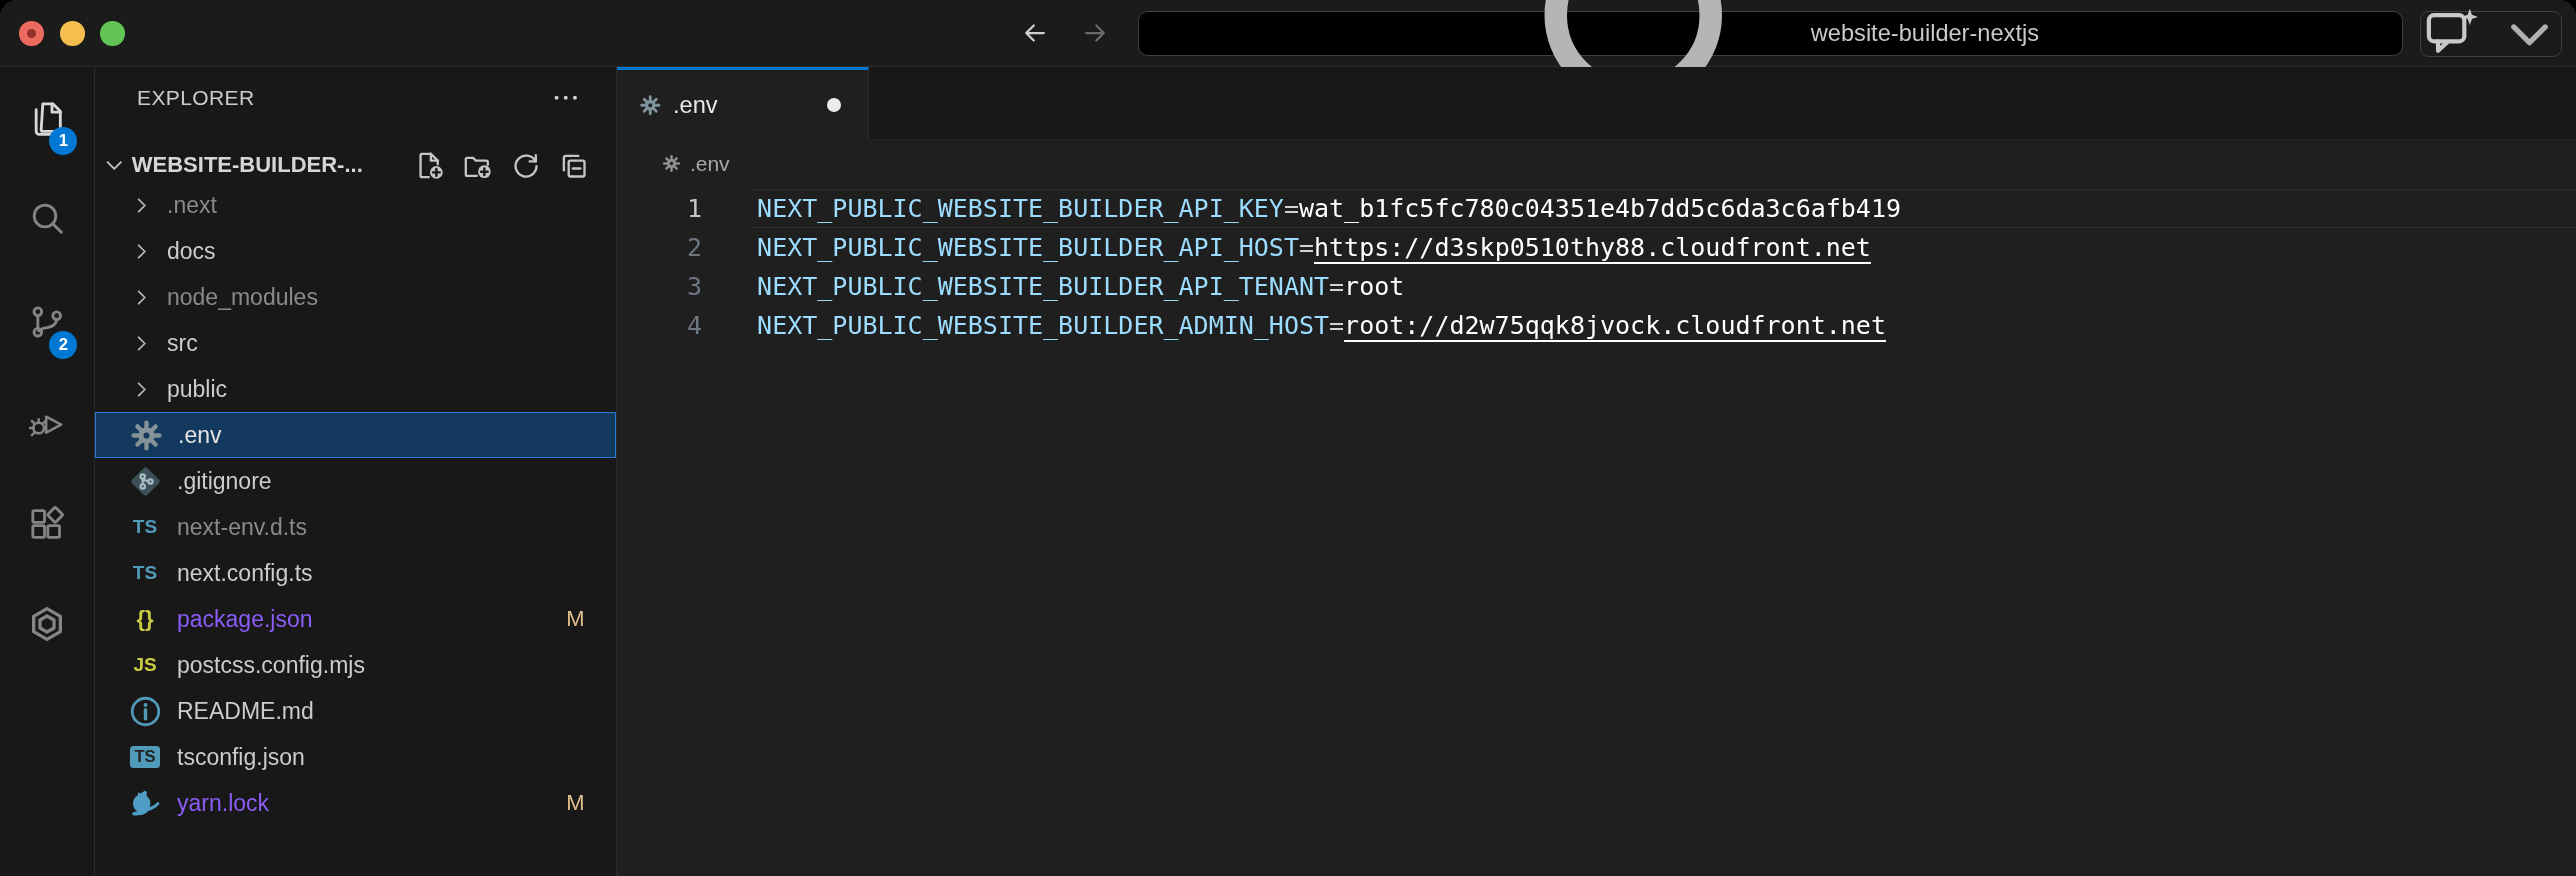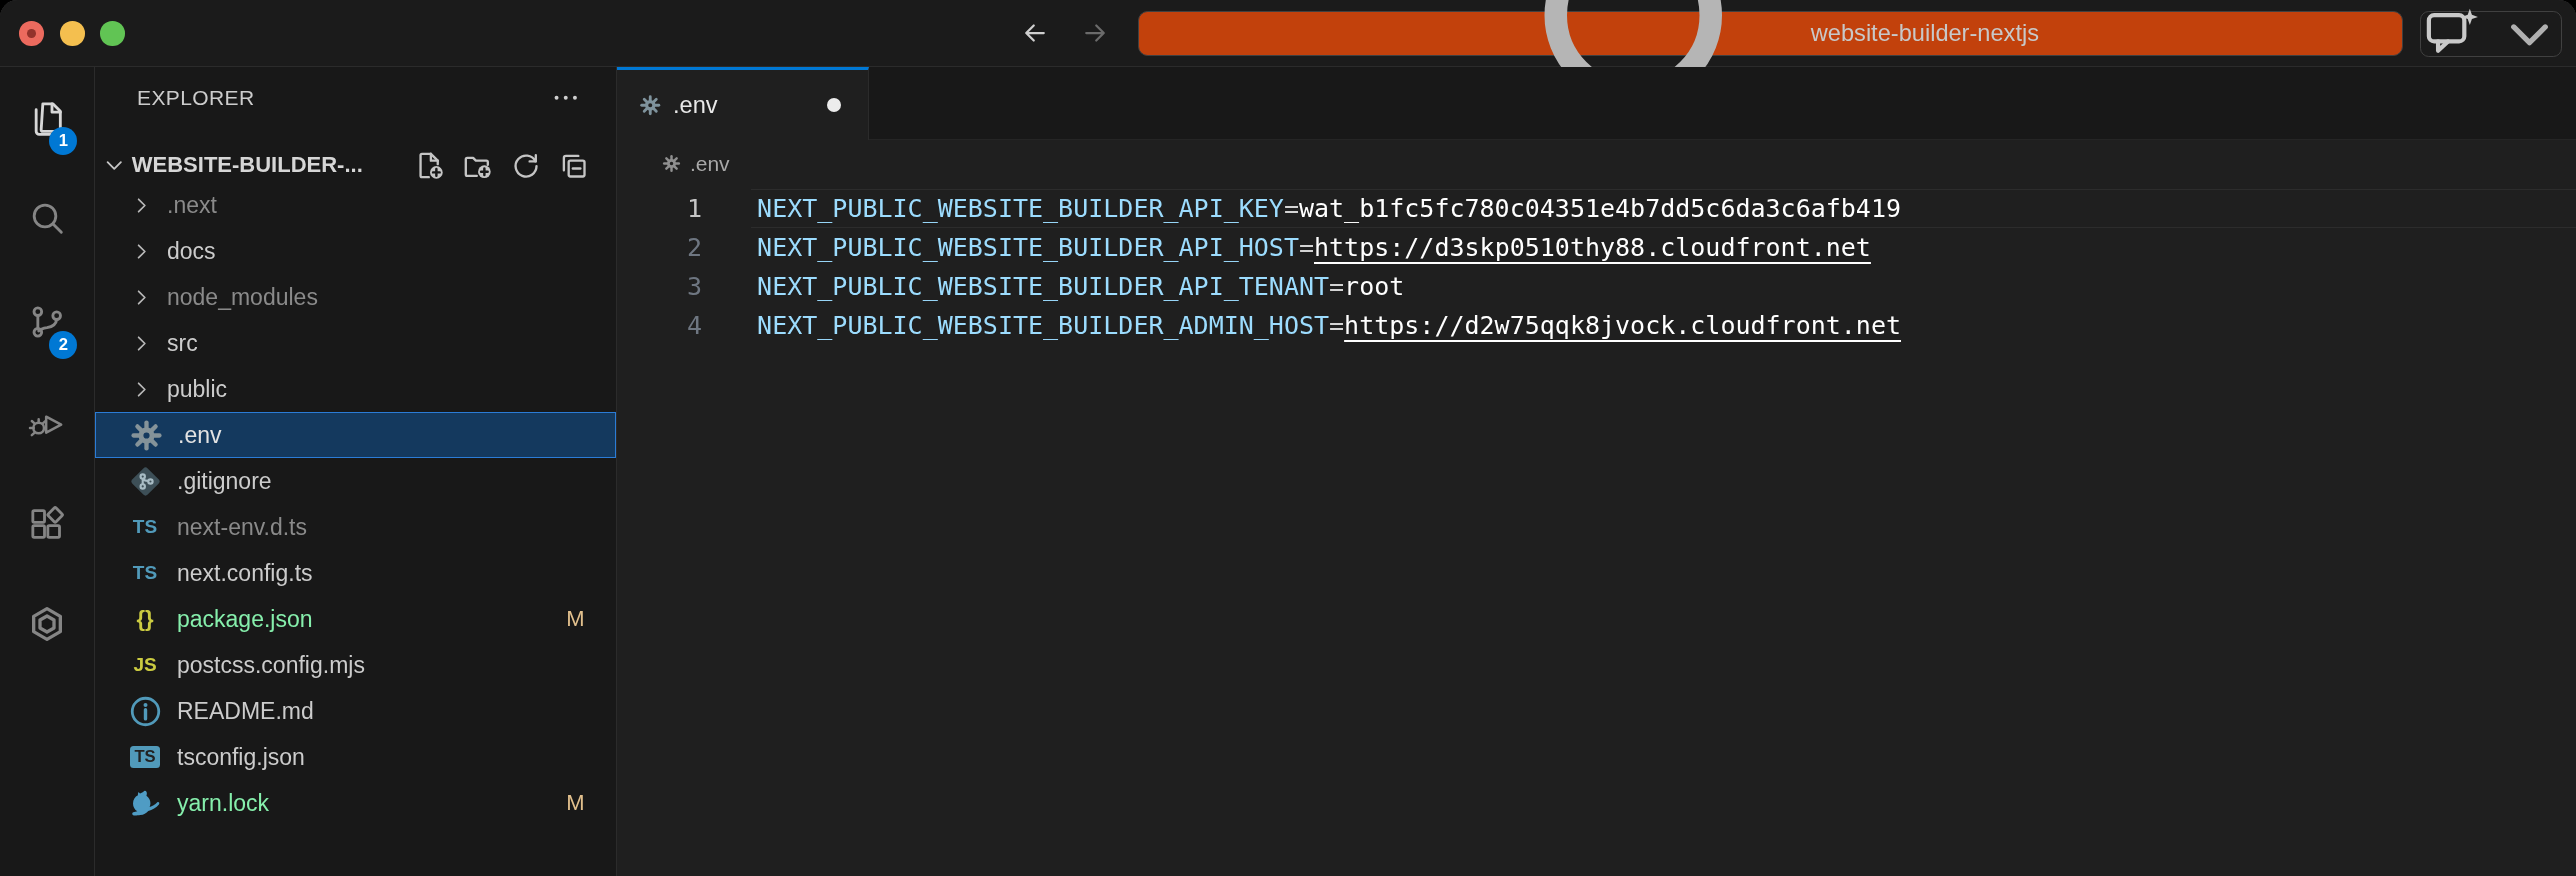--- a/index.html
+++ b/index.html
@@ -11,21 +11,21 @@
   .titlebar { position:absolute; left:0; top:0; width:100%; height:67px; background:#1b1b1b; border-bottom:0.9px solid #2b2b2b; }
   .tl { position:absolute; top:21px; width:24.5px; height:24.5px; border-radius:50%; }
   .tl.red    { left:19px;  background:#ec6a5e; }
   .tl.red::after { content:""; position:absolute; left:7.9px; top:7.9px; width:8.8px; height:8.8px; border-radius:50%; background:#93322b; }
   .tl.yellow { left:60px;  background:#f4bf4f; }
   .tl.green  { left:100px; background:#61c454; }
   .navarrow { position:absolute; top:12.3px; width:39px; height:42px; display:flex; align-items:center; justify-content:center; }
   .navarrow svg { width:30px; height:30px; }
   .nav-back { left:1015px; color:#cfcfcf; }
   .nav-fwd  { left:1075px; color:#6b6b6b; }
-  .cmdcenter { position:absolute; left:1138px; top:11.4px; width:1265px; height:45px; background:#c2410c;
+  .cmdcenter { position:absolute; left:1138px; top:11.4px; width:1265px; height:45px; background:#000000;
                border:0.9px solid #404040; border-radius:9.6px; display:flex; align-items:center; justify-content:center; gap:8.8px; }
   .cmdcenter svg { width:23.6px; height:23.6px; color:#b5b5b5; }
   .cmd-query { font-size:23.6px; color:#c8c8c8; }
   .copilotbtn { position:absolute; left:2420px; top:10.5px; width:142px; height:46px; border:0.9px solid #404040;
                 border-radius:8.8px; display:flex; align-items:center; justify-content:center; gap:14px; color:#c9c9c9; }
   .copilotbtn .chat svg { width:30px; height:30px; }
   .copilotbtn .chev svg { width:19px; height:19px; color:#b0b0b0; }
 
   
   .main { position:absolute; left:0; top:67px; width:2576px; height:809px; display:flex; }
@@ -53,21 +53,21 @@
   .section-actions .abtn svg { width:30px; height:30px; }
   .tree { position:absolute; left:0; top:115px; width:100%; }
   .row { position:relative; width:100%; height:46px; display:flex; align-items:center; }
   .row .chev { position:absolute; left:35px; width:23px; height:23px; color:#b8b8b8; }
   .row .chev svg { width:23px; height:23px; display:block; }
   .row .ficon { position:absolute; left:31.5px; width:37px; height:37px; display:flex; align-items:center; justify-content:center; }
   .row .ficon svg { width:26px; height:26px; }
   .row .label { position:absolute; left:72px; font-size:23px; color:#cccccc; white-space:nowrap; }
   .row.file .label { left:82px; }
   .row.dim .label { color:#8a8a8a; }
-  .row.modified .label { color:#86efac; }
+  .row.modified .label { color:#8b5cf6; }
   .row .mbadge { position:absolute; right:31.5px; font-size:22px; color:#e2c08d; }
   .row.selected { background:#14395e; border:1.8px solid #2b7cd6; }
   .row.selected .label { color:#e3e3e3; }
   .ticon-ts { color:#519aba; font-weight:bold; font-size:19px; }
   .ticon-js { color:#cbcb41; font-weight:bold; font-size:19px; }
   .ticon-braces { color:#cbcb41; font-weight:bold; font-size:22px; }
   .ticon-tssq { background:#519aba; color:#222; font-weight:bold; font-size:16.6px; padding:2.6px 4.4px; border-radius:3.5px; line-height:1; }
 
   
   .editor { position:relative; flex:1; height:100%; background:#1f1f1f; }
@@ -428,20 +428,20 @@
           <div class="cline">
     <span class="gutter">2</span>
     <span class="content"><span class="tok-key">NEXT_PUBLIC_WEBSITE_BUILDER_API_HOST</span><span class="tok-eq">=</span><span class="tok-val url">https://d3skp0510thy88.cloudfront.net</span></span>
   </div>
           <div class="cline">
     <span class="gutter">3</span>
     <span class="content"><span class="tok-key">NEXT_PUBLIC_WEBSITE_BUILDER_API_TENANT</span><span class="tok-eq">=</span><span class="tok-val">root</span></span>
   </div>
           <div class="cline">
     <span class="gutter">4</span>
-    <span class="content"><span class="tok-key">NEXT_PUBLIC_WEBSITE_BUILDER_ADMIN_HOST</span><span class="tok-eq">=</span><span class="tok-val url">https://d2w75qqk8jvock.cloudfront.net</span></span>
+    <span class="content"><span class="tok-key">NEXT_PUBLIC_WEBSITE_BUILDER_ADMIN_HOST</span><span class="tok-eq">=</span><span class="tok-val url">root://d2w75qqk8jvock.cloudfront.net</span></span>
   </div>
         </div>
     </div>
 
   </div>
 </div>
 
 
 </body></html>

